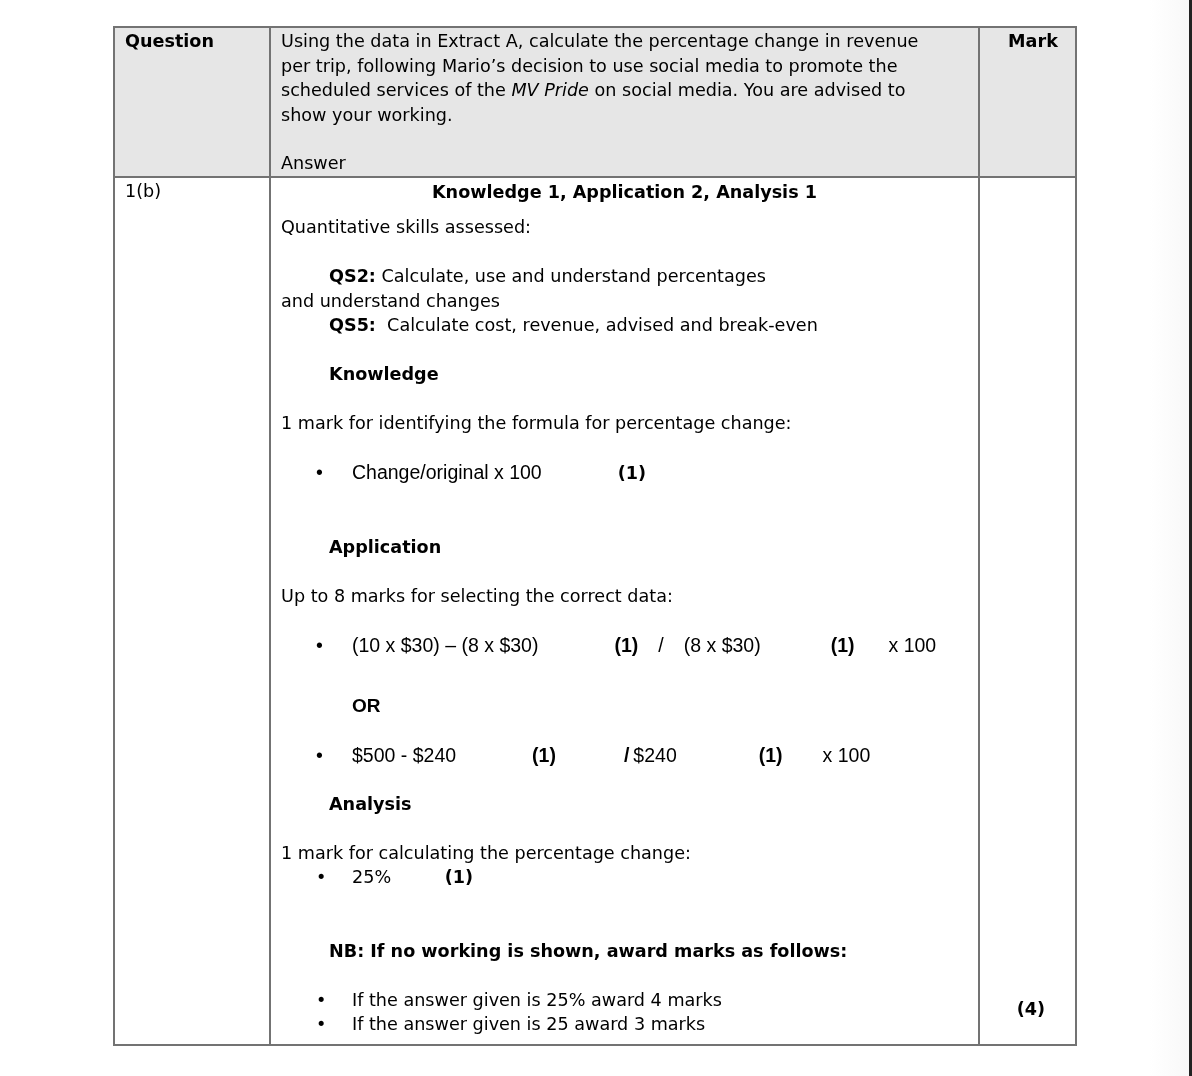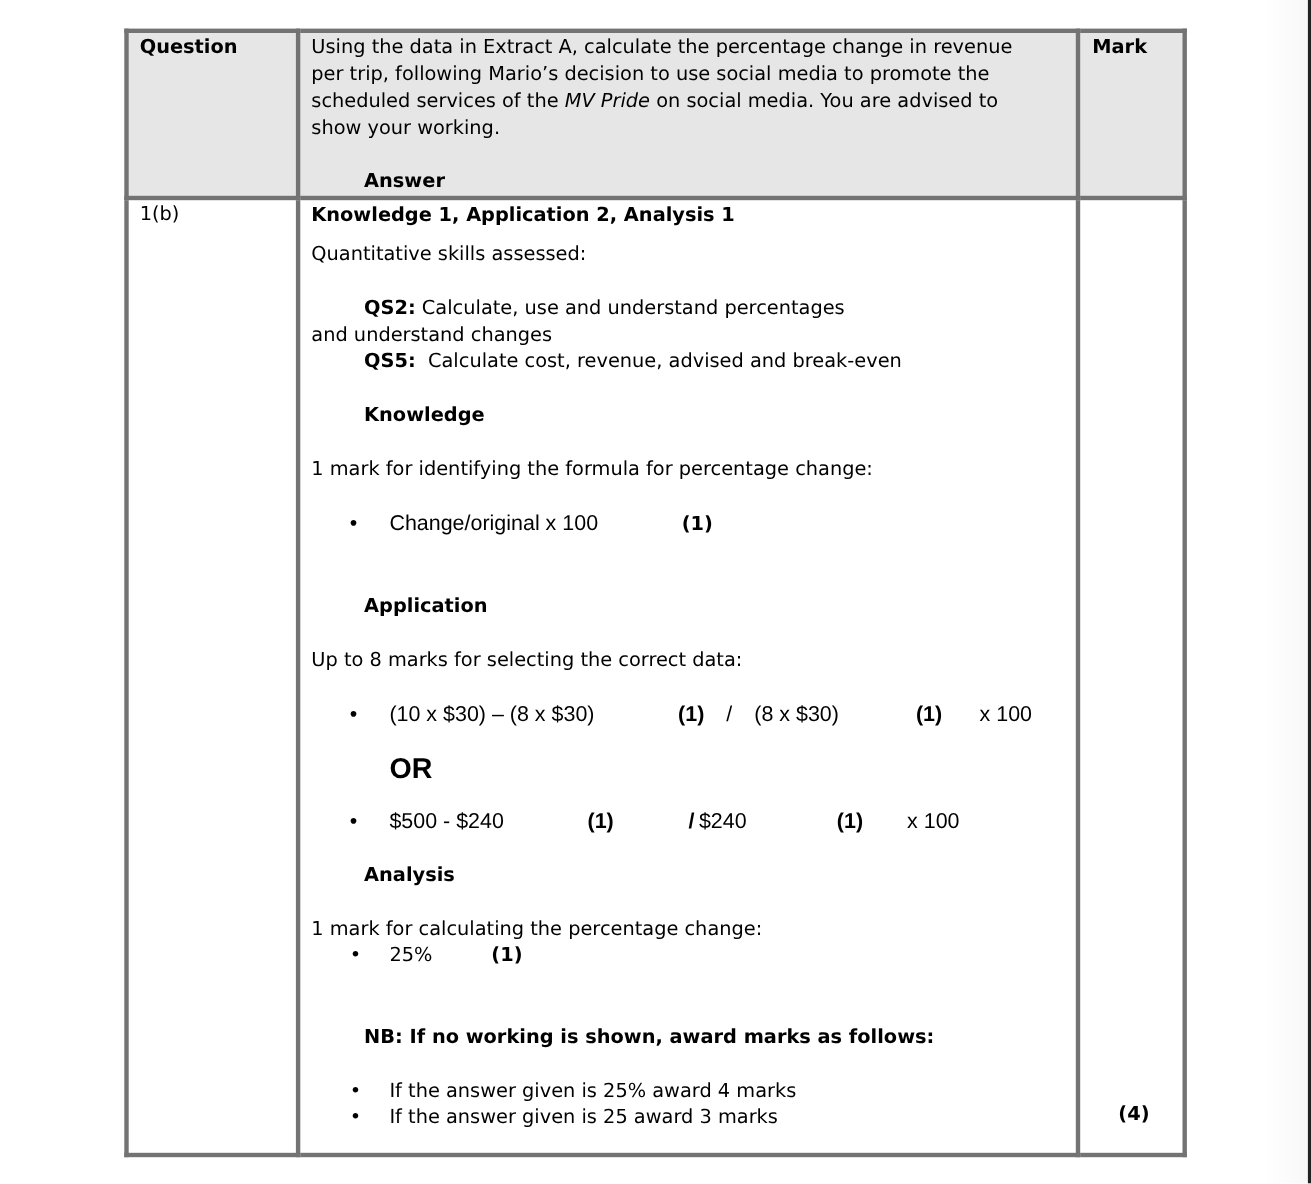--- a/index.html
+++ b/index.html
@@ -24,50 +24,50 @@
     table.ms {
       position: absolute;
       left: 113px; top: 26px;
       width: 962px;
       border-collapse: collapse;
       table-layout: fixed;
       font-size: 17.6px;
       line-height: 24.5px;
     }
     table.ms td {
-      border: 4px solid #737373;
+      border: 2px solid #737373;
       vertical-align: top;
       padding: 0;
     }
     col.c1 { width: 156px; }
     col.c2 { width: 709px; }
     col.c3 { width: 97px; }
     tr.head td { background: #e6e6e6; height: 146px; }
     .qlabel { font-weight: bold; padding: 1px 0 0 10px; }
     .qtext { padding: 1px 10px 0 10px; }
     .qtext .p { width: 640px; }
-    .answer-lbl { font-weight: bold; margin-top: 24px; margin-left: 48px; }
-    .marklbl { font-weight: bold; padding: 1px 0 0 11px; }
+    .answer-lbl { font-weight: normal; margin-top: 24px; }
+    .marklbl { font-weight: bold; padding: 1px 0 0 11px; text-align: center; }
     tr.body td { height: 866px; }
     .qnum { font-weight: normal; padding: 1px 0 0 10px; }
     .ans { padding: 2px 10px 0 10px; }
-    .center-head { font-weight: bold; margin-bottom: 11px; }
+    .center-head { font-weight: bold; text-align: center; margin-bottom: 11px; }
     .b { font-weight: bold; margin-left: 48px; }
     .gap { height: 24.5px; }
     .bullet {
       position: relative;
       padding-left: 71px;
       font-family: "Liberation Sans", sans-serif;
       font-size: 19.5px;
     }
     .bullet.dv { font-family: "DejaVu Sans", sans-serif; font-size: 17.6px; }
     .bullet .dot {
       position: absolute; left: 35px; top: 0;
     }
-    .indent-or { padding-left: 71px; font-weight: bold; font-family: "Liberation Sans", sans-serif; font-size: 26px; }
+    .indent-or { padding-left: 71px; font-weight: bold; font-family: "Liberation Sans", sans-serif; font-size: 19px; margin-top: 12px; }
     .markcell { position: relative; }
     .markcell .tot {
       position: absolute; right: 30px; bottom: 22px;
       font-weight: bold;
     }
     .sp { display: inline-block; }
   </style>
 </head>
 <body>
 

